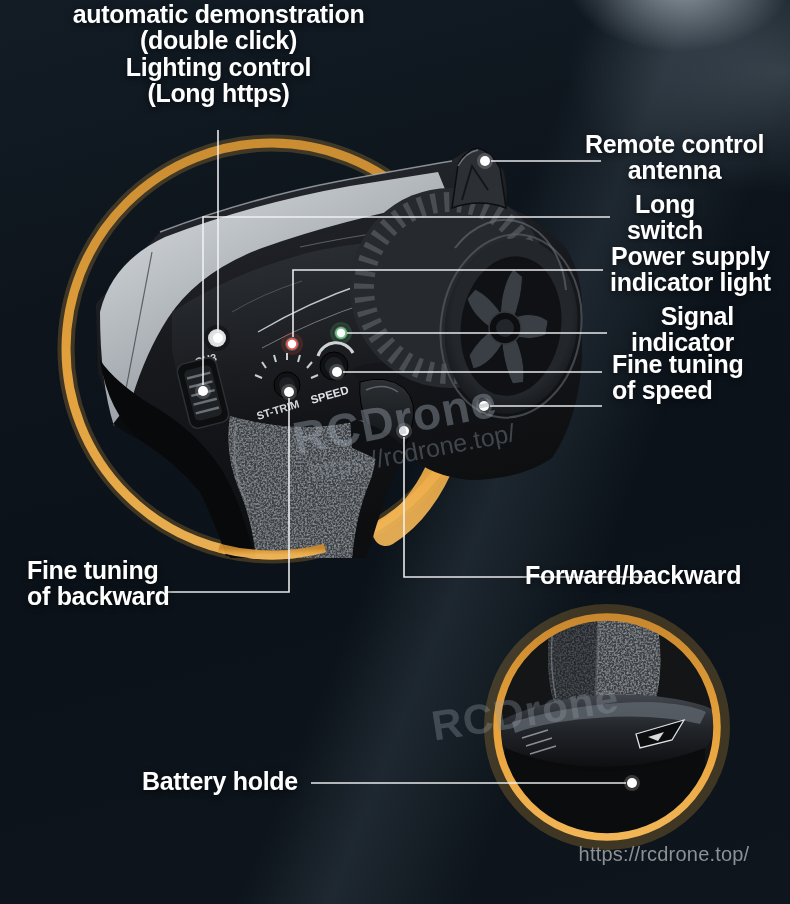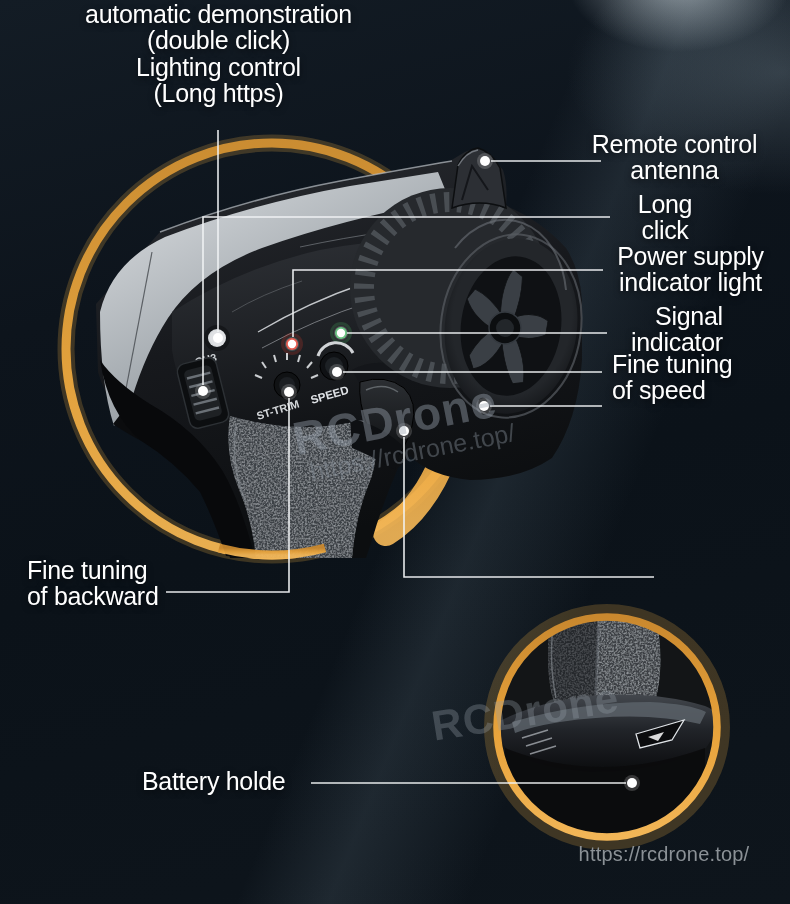--- a/index.html
+++ b/index.html
@@ -7,21 +7,21 @@
     position:relative;width:790px;height:904px;overflow:hidden;
     font-family:"Liberation Sans",sans-serif;
     background:
       radial-gradient(160px 100px at 86% -2%, rgba(213,224,230,.60), rgba(213,224,230,0) 70%),
       radial-gradient(300px 170px at 99% 8%, rgba(150,170,182,.28), rgba(150,170,182,0) 72%),
       linear-gradient(112deg, rgba(70,92,106,0) 52%, rgba(118,140,154,.17) 60%, rgba(70,92,106,0) 72%),
       linear-gradient(165deg, #131c25 0%, #0d141c 30%, #0b1219 55%, #0e151c 100%);
   }
   svg.art{position:absolute;left:0;top:0;}
   .lbl{
-    position:absolute;color:#fff;font-weight:400;font-size:25px;line-height:1.05;
+    position:absolute;color:#fff;font-weight:700;font-size:25px;line-height:1.05;
     letter-spacing:-0.3px;white-space:nowrap;text-shadow:0 2px 6px rgba(0,0,0,.55);
   }
   .center{text-align:center;}
   #cap-top{left:0;top:1px;width:437px;font-size:25px;}
   #lbl-antenna{left:572px;top:131px;width:205px;}
   #lbl-power-switch{left:600px;top:191px;width:130px;}
   #lbl-power-ind{left:588px;top:243px;width:205px;}
   #lbl-signal{left:631px;top:303px;text-align:right;}
   #lbl-speed{left:612px;top:351px;}
   #lbl-steering{left:575px;top:484px;}
@@ -314,39 +314,40 @@
     <div>(Long https)</div>
   </div>
 
   <div class="lbl center" id="lbl-antenna">
     <div>Remote control</div>
     <div>antenna</div>
   </div>
 
   <div class="lbl center" id="lbl-power-switch">
     <div>Long</div>
-    <div>click</div>
+    <div>switch</div>
   </div>
 
   <div class="lbl center" id="lbl-power-ind">
     <div>Power supply</div>
     <div>indicator light</div>
   </div>
 
   <div class="lbl" id="lbl-signal">
     <div>Signal</div>
     <div>indicator</div>
   </div>
 
   <div class="lbl" id="lbl-speed">
     <div>Fine tuning</div>
     <div>of speed</div>
   </div>
 
 
+  <div class="lbl" id="lbl-throttle">Forward/backward</div>
 
   <div class="lbl" id="lbl-steer-trim">
     <div>Fine tuning</div>
     <div>of backward</div>
   </div>
 
   <div class="lbl" id="lbl-battery">Battery holde</div>
 
   <div class="wm" id="wm-main">
     <div class="wm-name">RCDrone</div>

